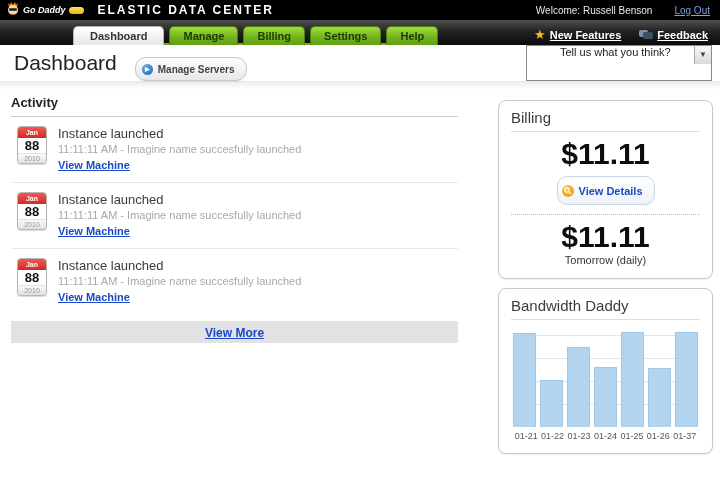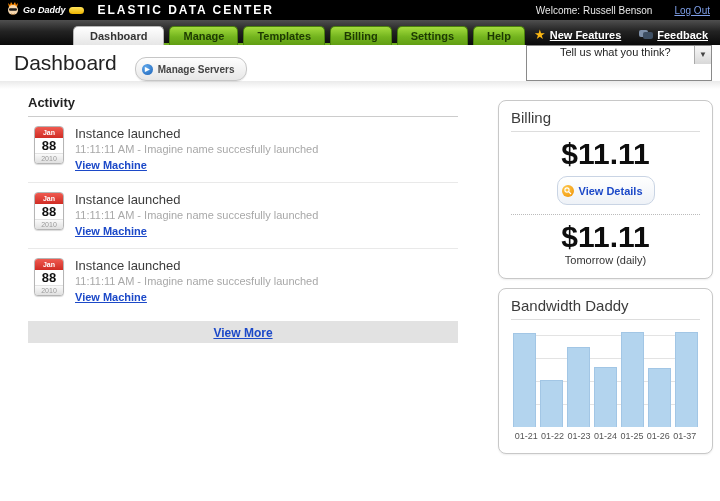--- a/index.html
+++ b/index.html
@@ -43,21 +43,21 @@
   .play-icon { width:11px; height:11px; border-radius:50%; background:radial-gradient(circle at 35% 30%, #5fa8ec, #1d63b8);
     color:#fff; font-size:6px; line-height:11px; text-align:center; }
   .header-spacer { flex:1; }
   .fake-select { width:186px; height:36px; border:1px solid #8a8a8a; background:#fff; display:flex; align-items:flex-start; cursor:pointer;padding-left:28px; }
   .fake-select .sel-text { flex:1; font-size:11px; color:#222; padding-left:5px; }
   .fake-select .sel-btn { width:17px; height:18px; border-left:1px solid #aaa; background:linear-gradient(#f8f8f8,#d8d8d8);
     text-align:center; font-size:8px; line-height:18px; color:#444; }
   .header-fade { height:8px; background:linear-gradient(#eaeaea,#ffffff); }
 
   
-  .content { display:flex; padding:2px 7px 0 28px;gap:30px; }
+  .content { display:flex; padding:2px 7px 0 11px;gap:30px; }
   .left-col { width:474px; }
   .right-col { width:215px; margin-left:10px; margin-top:9px; }
 
   .section-heading { font-size:13px; font-weight:bold; color:#222; padding:4px 0 6px; border-bottom:1px solid #ccc; }
 
   .activity-row { display:flex; padding:9px 0 9px 6px; border-bottom:1px solid #e9e9e9; }
   .activity-row.last { border-bottom:none; }
   .cal { width:30px; height:38px; border:1px solid #b5b5b5; border-radius:4px; overflow:hidden;
     background:#fff; box-shadow:0 1px 1px rgba(0,0,0,.15); flex-shrink:0; }
   .cal-month { height:11px; line-height:11px; text-align:center; font-size:7px; font-weight:bold; color:#fff;
@@ -116,21 +116,20 @@
   <div class="topbar-spacer"></div>
   <span class="welcome">Welcome: Russell Benson</span>
   <a class="logout">Log Out</a>
 </div>
 
 <div class="navbar">
   <div class="green-strip"></div>
   <div class="tabs" id="tabs-container">
       <div class="tab active">Dashboard</div>
       <div class="tab">Manage</div>
-      <div class="tab">Templates</div>
       <div class="tab">Billing</div>
       <div class="tab">Settings</div>
       <div class="tab">Help</div>
     </div>
   <div class="nav-right">
     <div class="nav-link">
       <span class="star-icon">★</span>
       <a>New Features</a>
     </div>
     <div class="nav-link">

